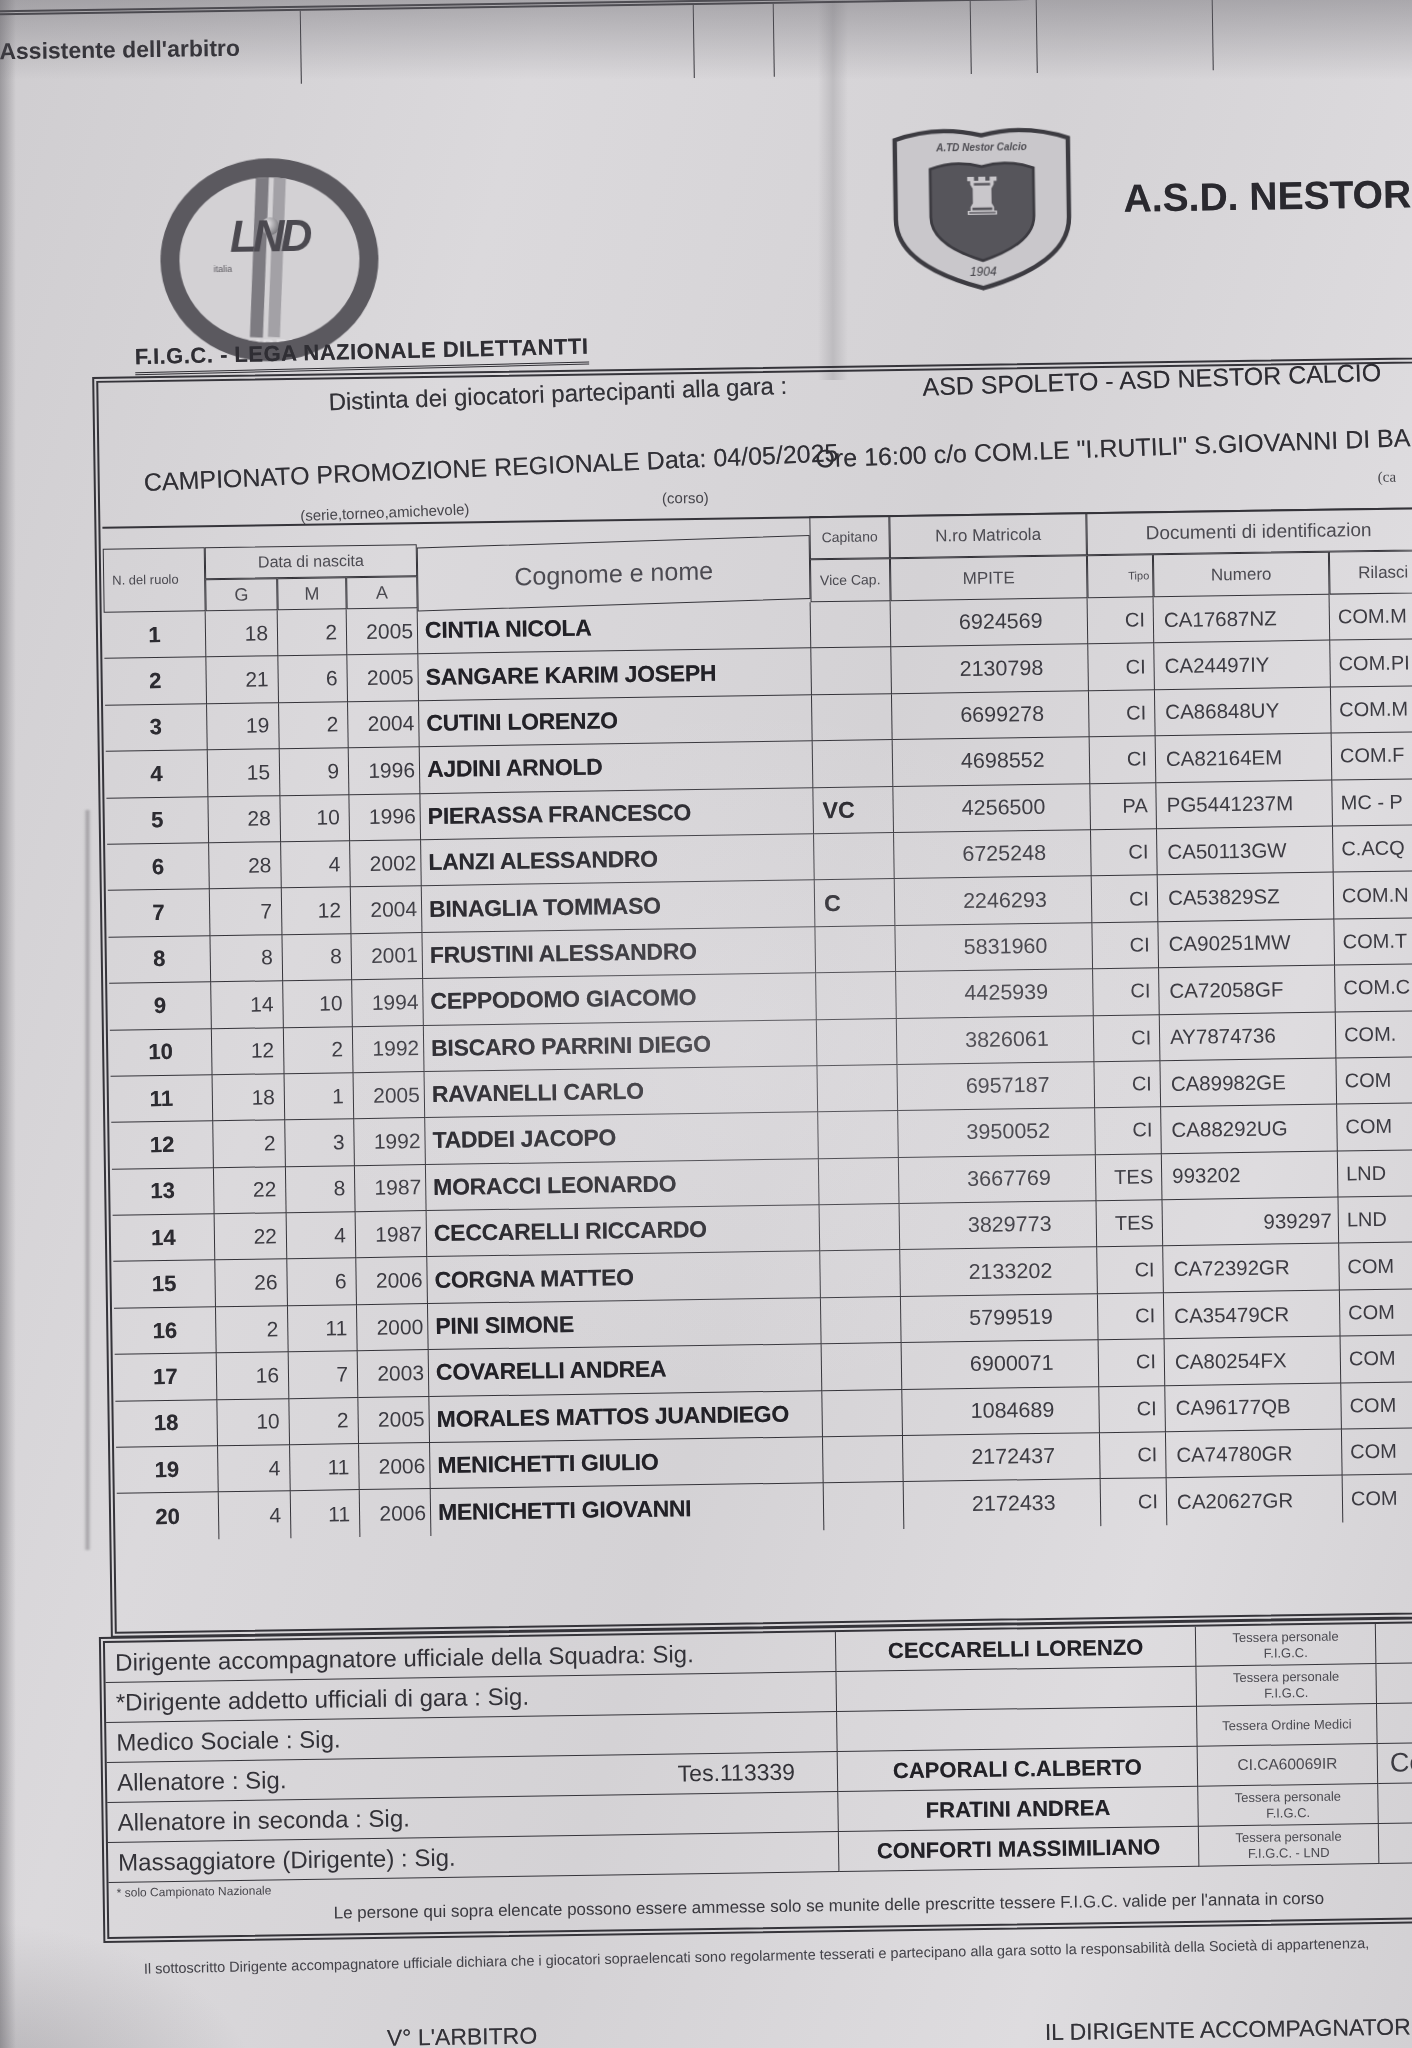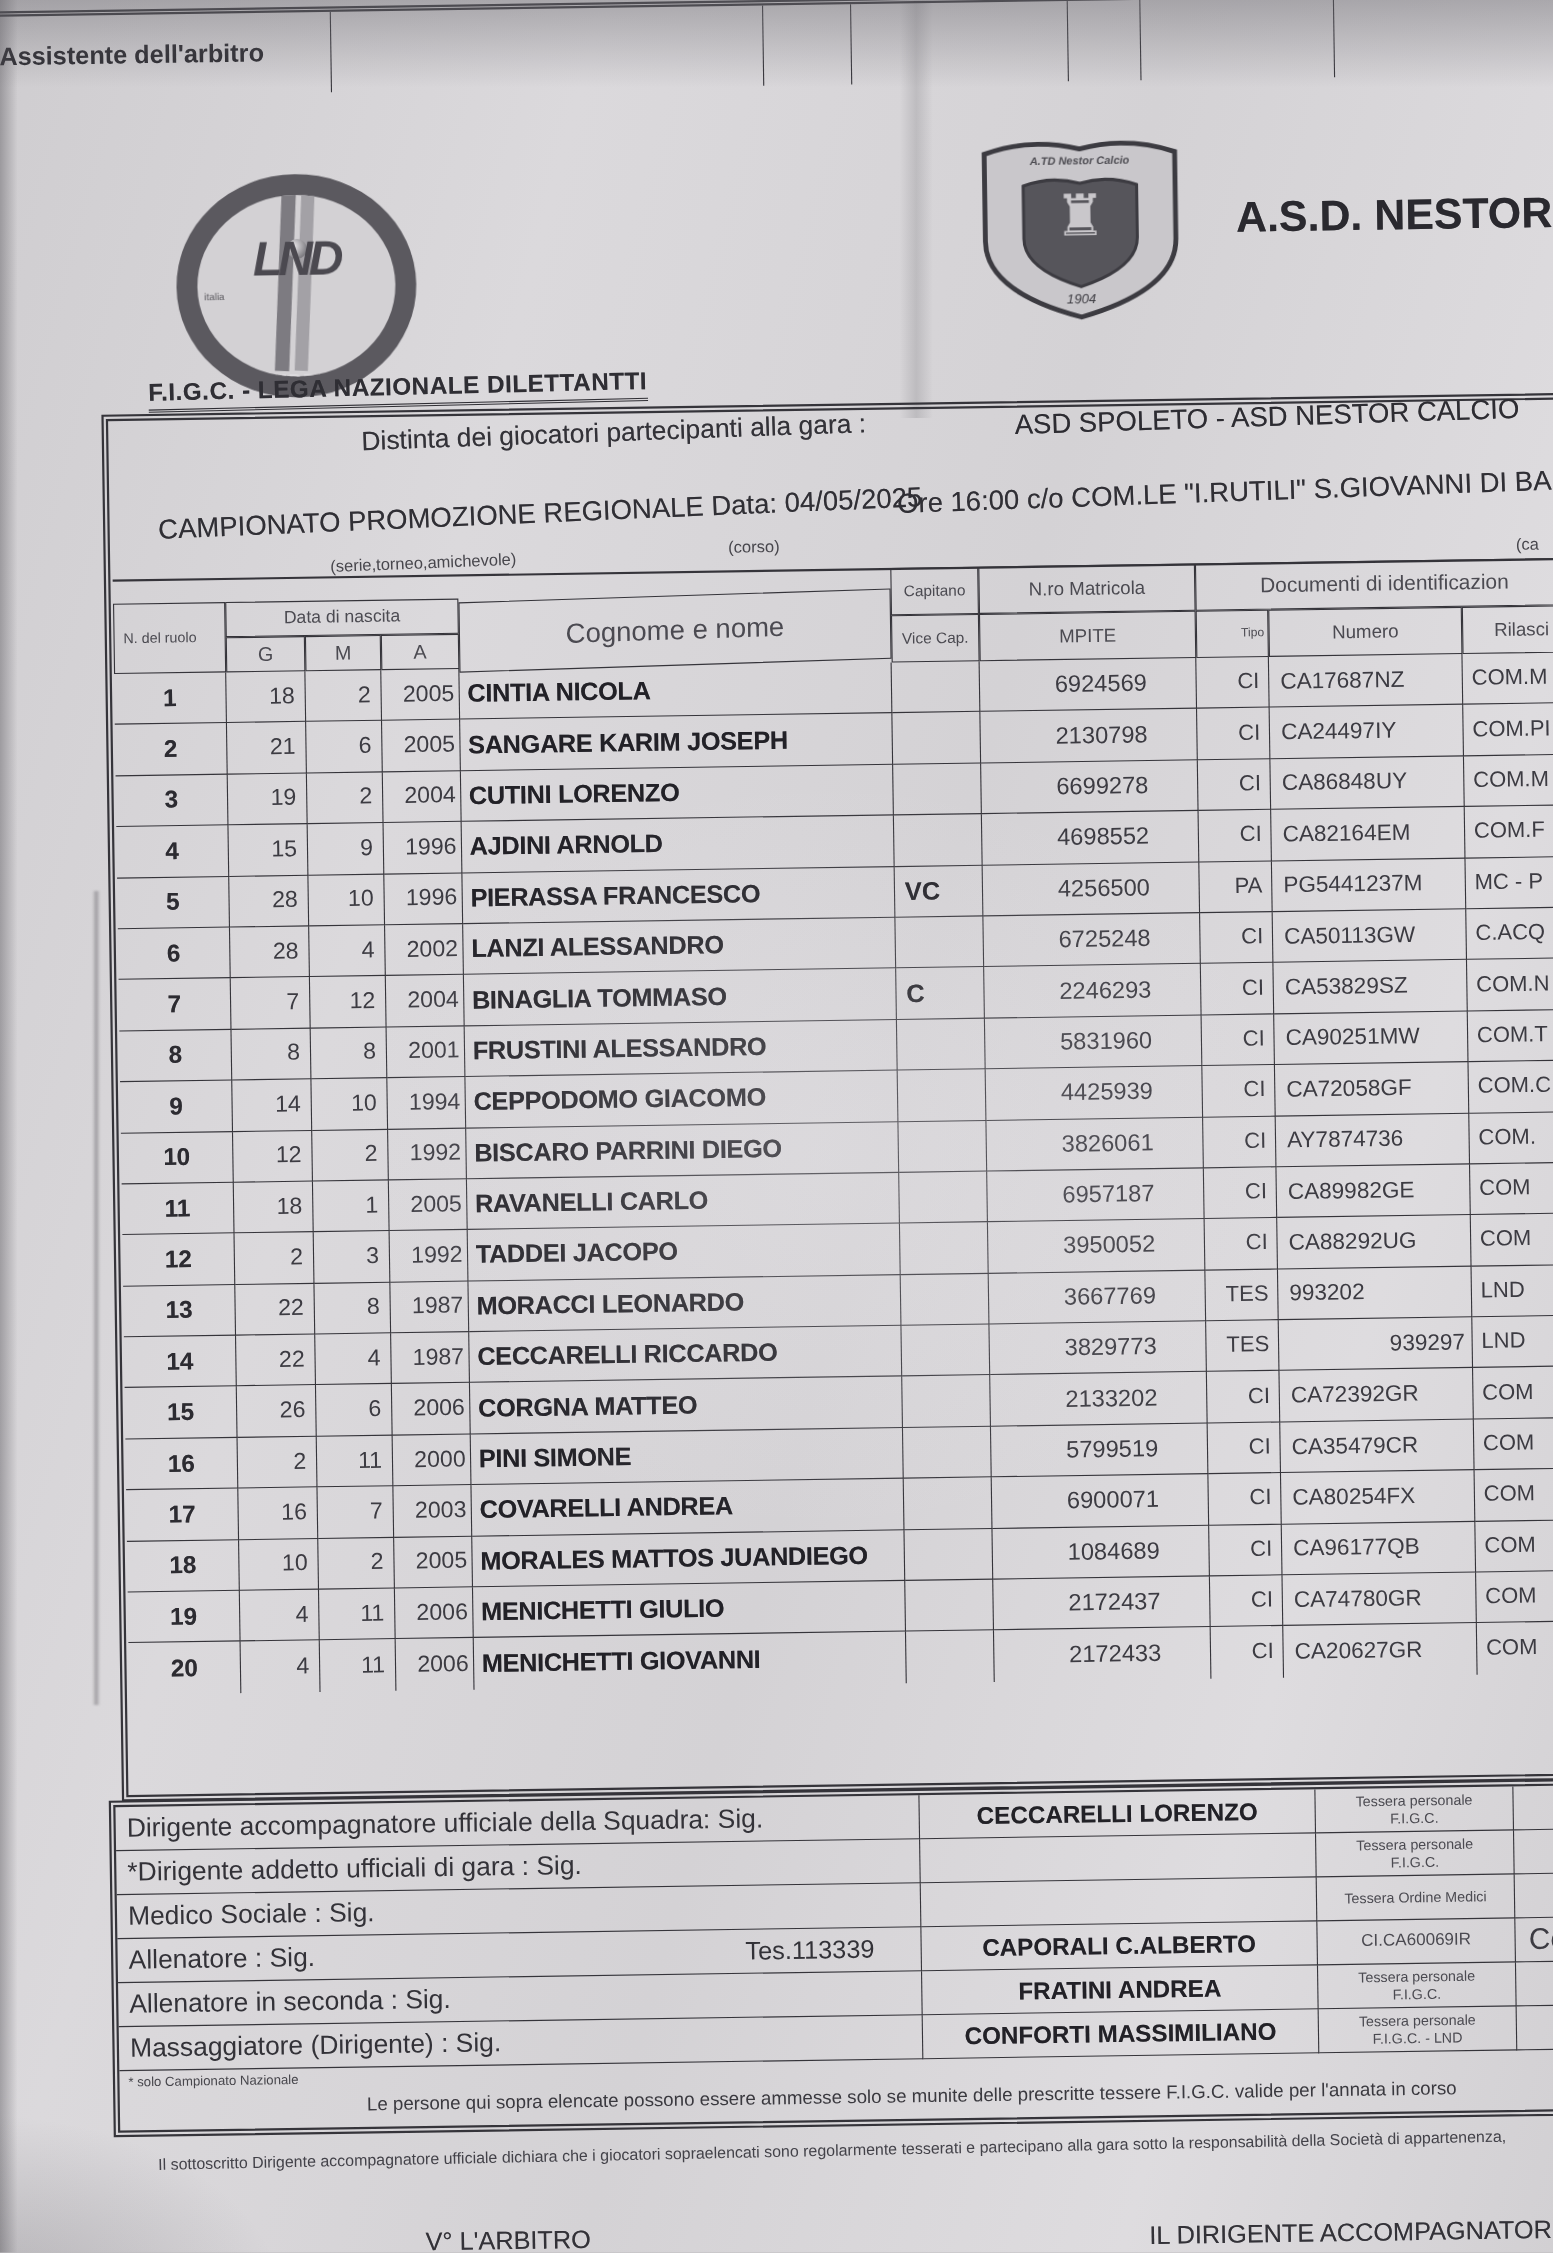--- a/index.html
+++ b/index.html
@@ -11,21 +11,21 @@
   .abs{position:absolute;}
   .ink{text-shadow:0 0 .6px rgba(35,35,40,.5);}
 
   
   #lnd{left:170px;top:152px;width:180px;height:165px;border-radius:50%;
        border:19px solid #5b595f;background:#d3d1d4;filter:blur(.4px);overflow:hidden;}
   #lnd .stripe1{position:absolute;left:74px;top:-20px;width:13px;height:180px;background:#7d7b81;transform:rotate(3deg);}
   #lnd .stripe2{position:absolute;left:92px;top:-20px;width:12px;height:180px;background:#a3a1a6;transform:rotate(3deg);}
   #lnd .lnd-txt{position:absolute;left:0;right:0;top:34px;text-align:center;font-size:44px;font-weight:bold;
        font-style:italic;letter-spacing:-4px;color:#4b4950;}
-  #lnd .italia{position:absolute;left:6px;top:86px;font-size:9px;color:#5d5b61;}
+  #lnd .italia{position:absolute;left:34px;top:86px;font-size:9px;color:#5d5b61;}
   #lnd .ball{position:absolute;left:82px;top:40px;width:18px;height:18px;border-radius:50%;
        background:radial-gradient(circle at 35% 35%,#e8e6e9,#55545a);}
   #lnd .region{position:absolute;left:0;right:0;bottom:-14px;text-align:center;font-size:17px;font-weight:bold;
        color:#dedcdf;letter-spacing:1px;}
   #crest{left:900px;top:123px;width:185px;height:175px;filter:blur(.35px);}
   #crest .script{position:absolute;left:0;right:0;top:23px;text-align:center;font-size:10px;font-style:italic;
        font-weight:bold;color:#4e4d53;}
   #crest .year{position:absolute;left:0;right:0;top:146px;text-align:center;font-size:12px;font-style:italic;color:#3e3d43;}
   #crest .tower{position:absolute;left:0;right:0;top:52px;text-align:center;font-size:52px;color:#c9c7cb;line-height:1;}
 
@@ -36,21 +36,21 @@
 
   
   #main-frame{left:100px;top:368px;width:1452px;height:1249px;border:6px double #35343a;}
   #distinta{left:336px;top:378px;font-size:24px;transform:rotate(-1.2deg);white-space:nowrap;color:#333238;}
   #teams{left:930px;top:372px;font-size:25px;transform:rotate(-1deg);white-space:nowrap;color:#2d2c32;}
   #campionato{left:150px;top:450px;font-size:25px;transform:rotate(-1.6deg);white-space:nowrap;color:#302f35;}
   #orevenue{left:822px;top:440px;font-size:25px;transform:rotate(-1.2deg);white-space:nowrap;color:#302f35;}
   .note{font-size:15px;color:#47464c;white-space:nowrap;}
   #note-serie{left:306px;top:499px;transform:rotate(-1.4deg);}
   #note-data{left:668px;top:489px;}
-  #note-campo{left:1384px;top:497px;}
+  #note-campo{left:1384px;top:479px;font-family:Liberation Serif, serif;}
 
   
   #topline{left:108px;top:518px;width:1444px;height:2px;background:#35343a;}
   #thead{left:108px;top:518px;width:1452px;height:86px;}
   .hc{position:absolute;border:1.5px solid #35343a;box-sizing:border-box;color:#4b4a51;
       display:flex;align-items:center;justify-content:center;text-align:center;line-height:1.05;}
   #h-ruolo{left:0;top:22px;width:102px;height:64px;font-size:13px;justify-content:flex-start;padding-left:8px;text-align:left;}
   #h-dn{left:102px;top:22px;width:212px;height:32px;font-size:16px;}
   #h-g{left:102px;top:54px;width:72px;height:32px;font-size:18px;}
   #h-m{left:174px;top:54px;width:69px;height:32px;font-size:18px;}

